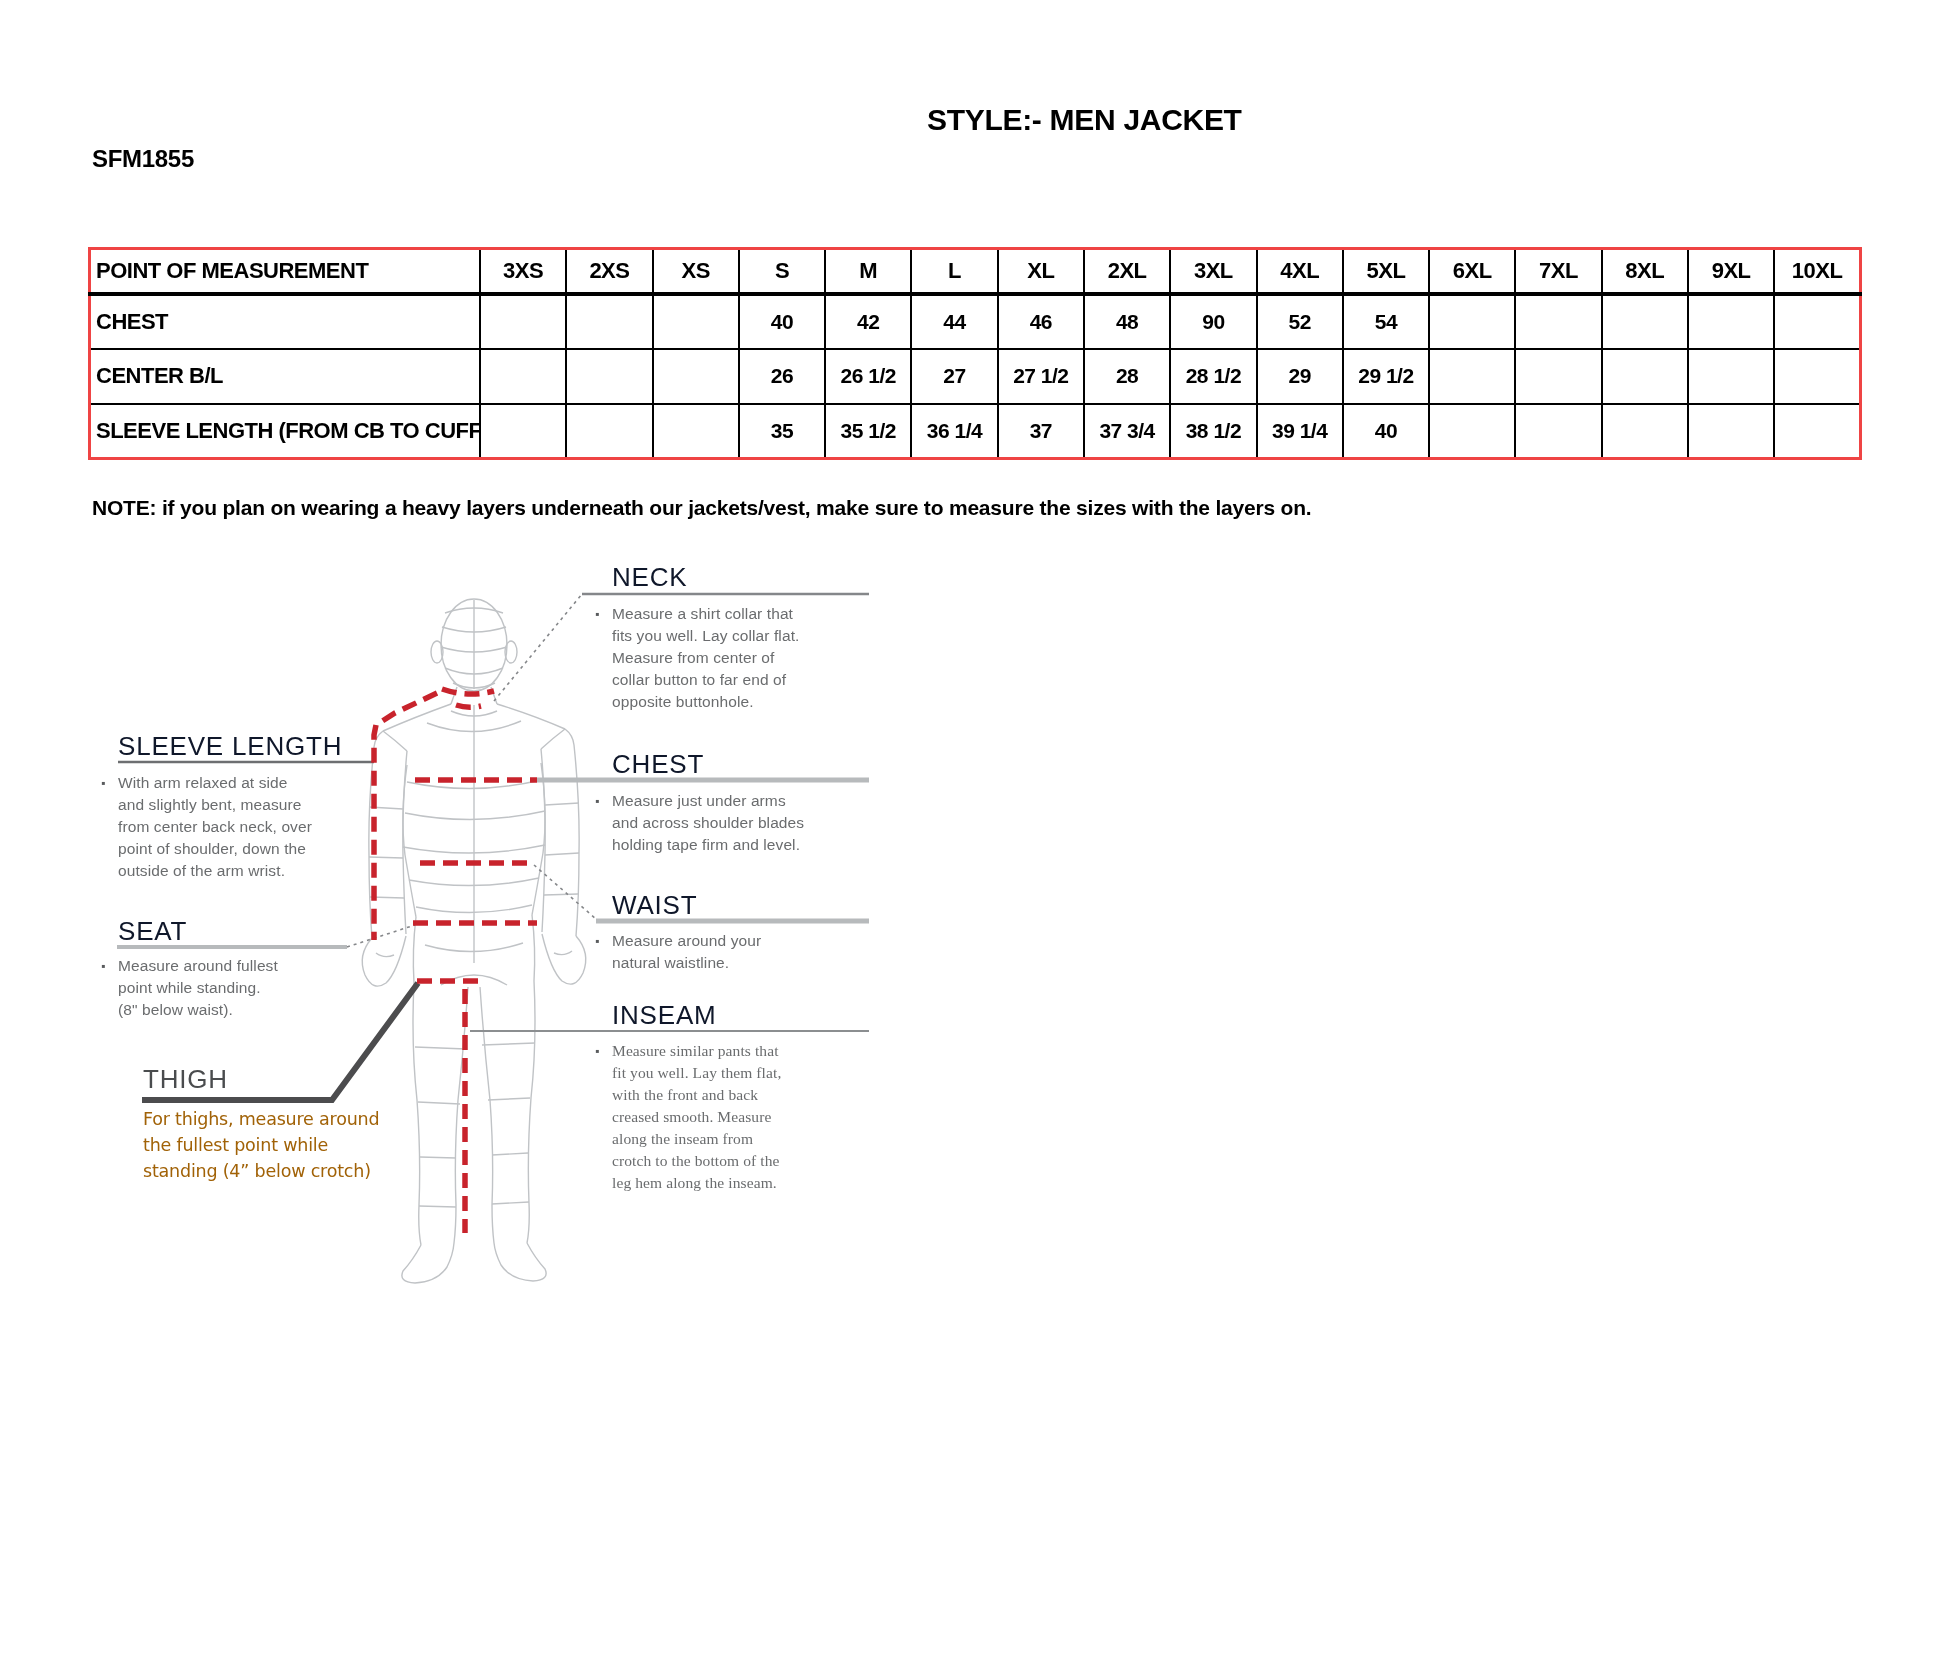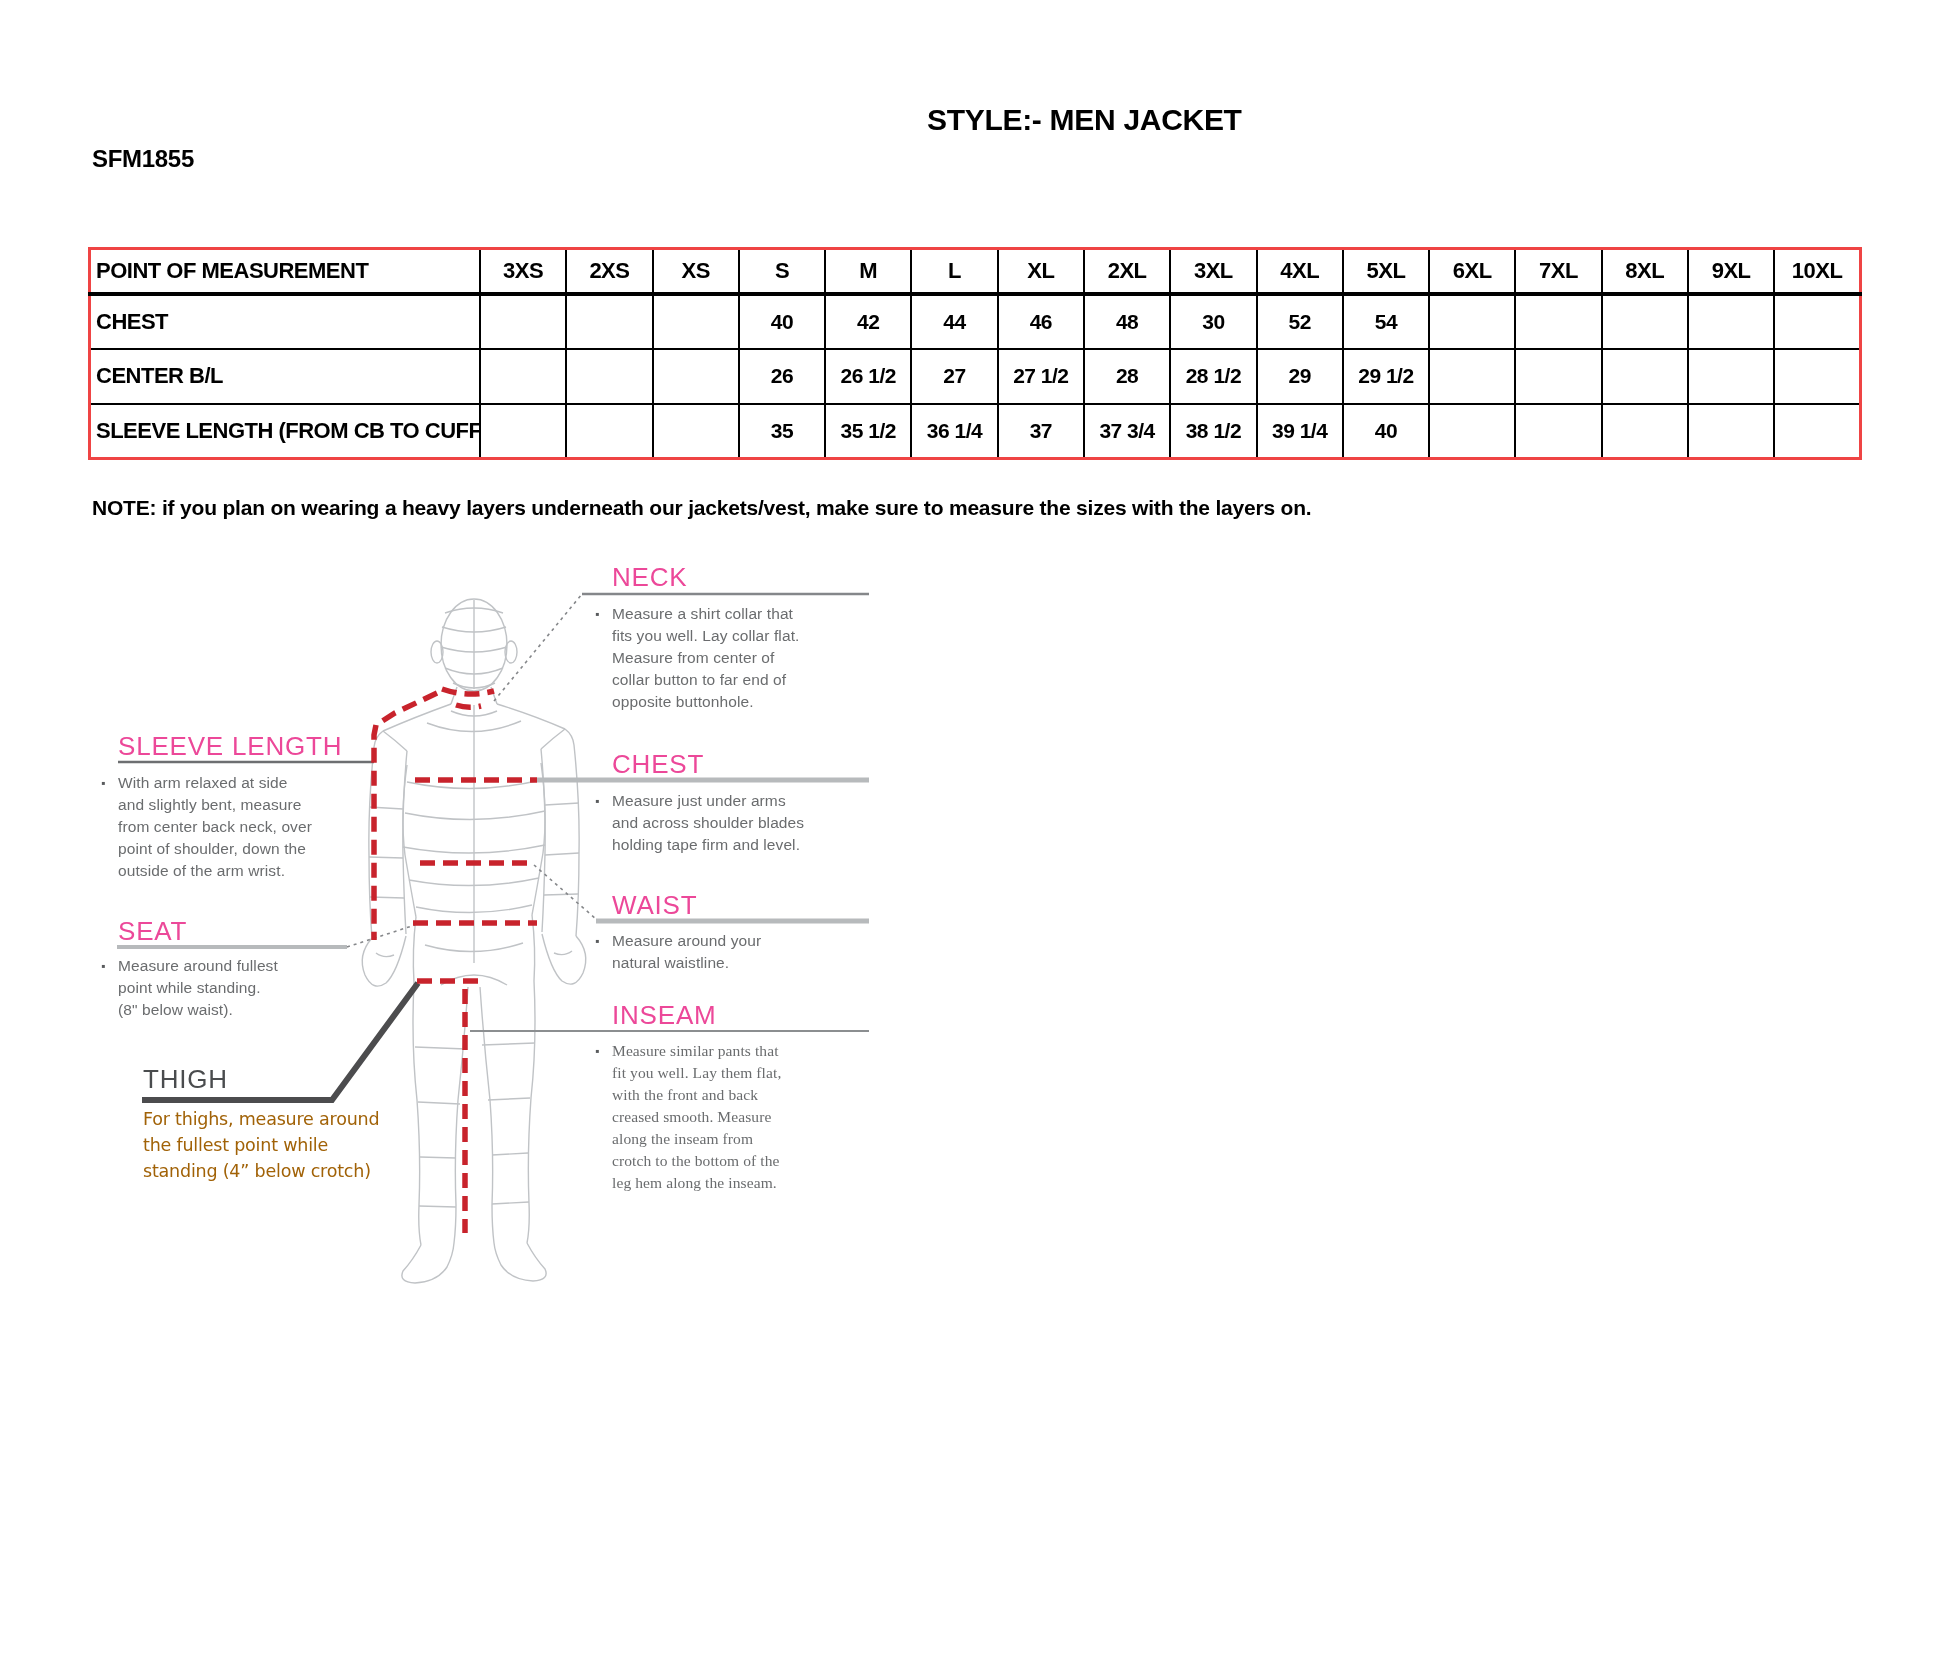--- a/index.html
+++ b/index.html
@@ -18,21 +18,21 @@
   .size-table tbody tr{height:55px;}
   .size-table thead th{font-size:22px;border-bottom:4px solid #000;}
   .size-table td{font-size:21px;}
   .size-table .rowlabel{width:382px;text-align:left;padding-left:5px;font-size:22px;}
 
   
   .diagram{left:85px;top:555px;width:860px;height:810px;}
   .diagram svg{position:absolute;left:0;top:0;}
 
   .lbl{position:absolute;}
-  .lbl h3{margin:0;font-size:26px;line-height:30px;font-weight:normal;color:#ec4899;letter-spacing:0.8px;}
+  .lbl h3{margin:0;font-size:26px;line-height:30px;font-weight:normal;color:#0f172a;letter-spacing:0.8px;}
   .lbl p{margin:0;position:relative;font-size:15.5px;line-height:22px;color:#6a6c6e;white-space:pre-line;letter-spacing:0.1px;}
   .lbl p.bulleted::before{content:"\25AA";position:absolute;left:-17px;top:0px;font-size:12px;color:#595b5d;}
 
   #lbl-neck{left:509px;top:7px;width:260px;}
   #lbl-neck h3,#lbl-neck p{padding-left:18px;}
   #lbl-neck p{margin-top:11px;}
   #lbl-neck p.bulleted::before{left:1px;}
 
   #lbl-chest{left:509px;top:194px;width:260px;}
   #lbl-chest h3,#lbl-chest p{padding-left:18px;}
@@ -95,21 +95,21 @@
       <tr>
         <td class="rowlabel">CHEST</td>
         <td></td>
         <td></td>
         <td></td>
         <td>40</td>
         <td>42</td>
         <td>44</td>
         <td>46</td>
         <td>48</td>
-        <td>30</td>
+        <td>90</td>
         <td>52</td>
         <td>54</td>
         <td></td>
         <td></td>
         <td></td>
         <td></td>
         <td></td>
       </tr>
       <tr>
         <td class="rowlabel">CENTER B/L</td>

